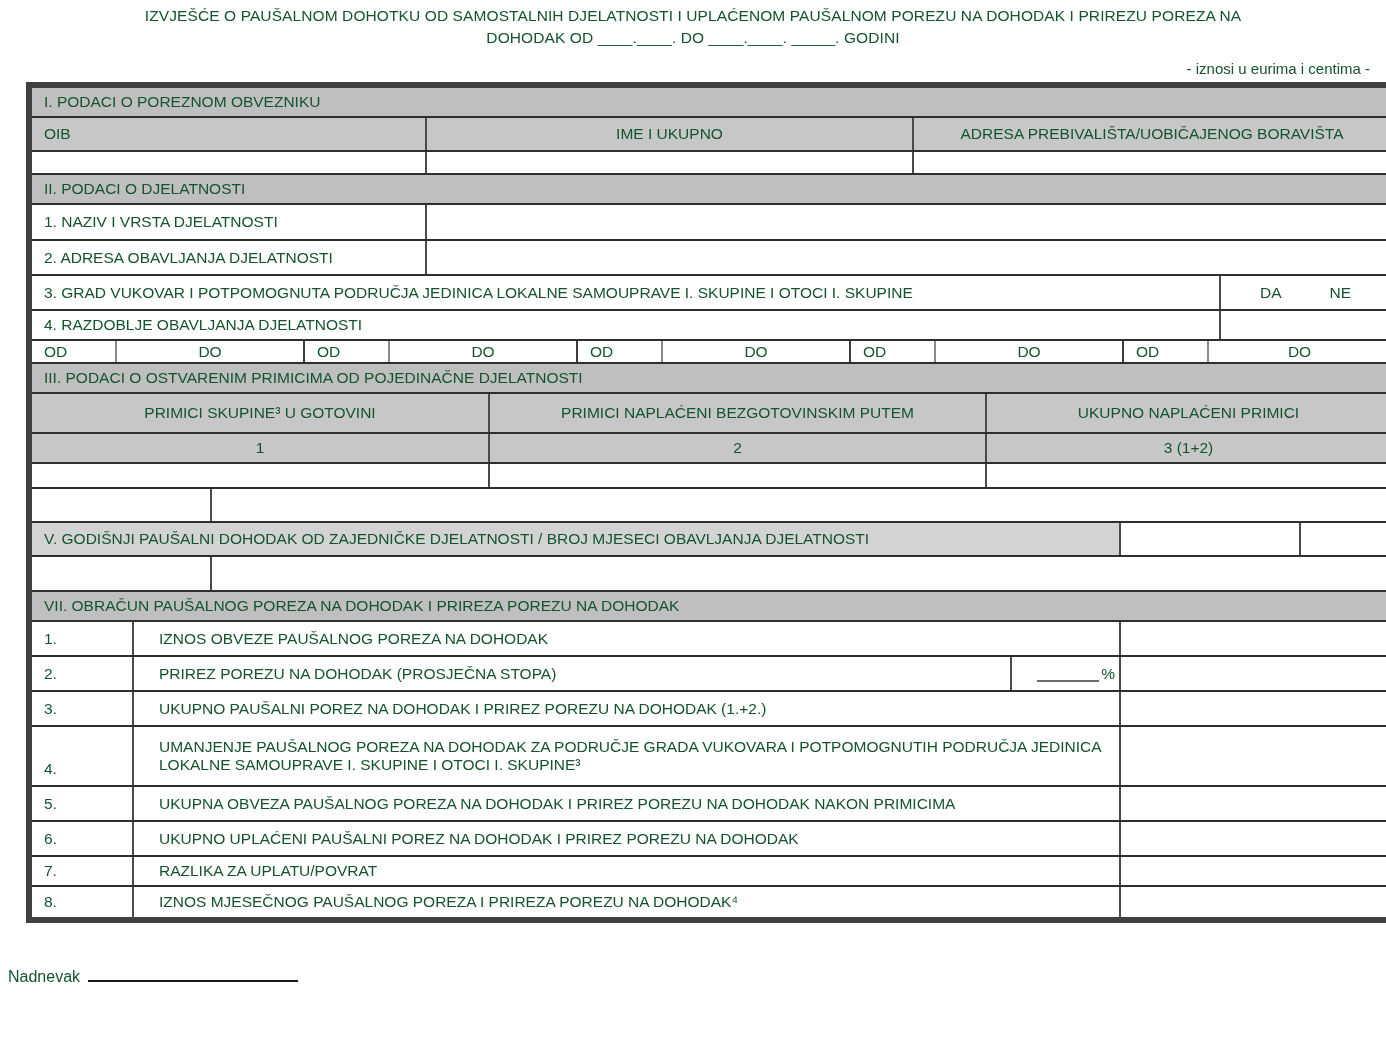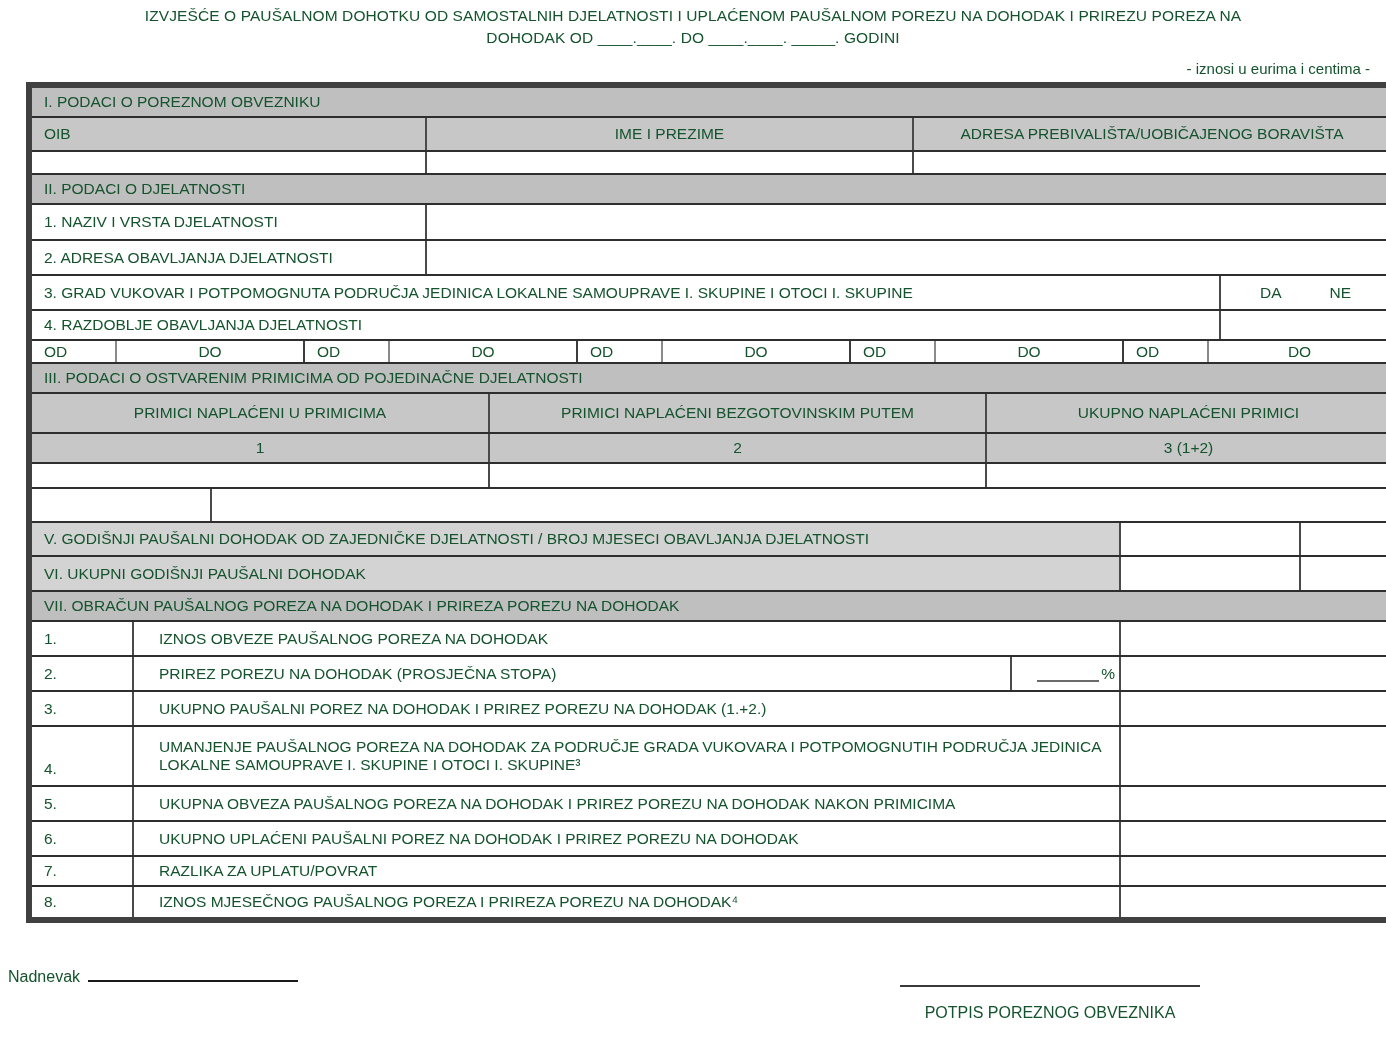--- a/index.html
+++ b/index.html
@@ -65,21 +65,21 @@
   <div class="units-note">- iznosi u eurima i centima -</div>
 
   <div class="tbl">
 
     <div class="row h30 sec">
       <div class="cell grow pad">I. PODACI O POREZNOM OBVEZNIKU</div>
     </div>
 
     <div class="row h38 colhdr">
       <div class="cell w395 pad">OIB</div>
-      <div class="cell w487 ctr">IME I PREZIME</div>
+      <div class="cell w487 ctr">IME I UKUPNO</div>
       <div class="cell grow ctr">ADRESA PREBIVALIŠTA/UOBIČAJENOG BORAVIŠTA</div>
     </div>
 
     <div class="row h33 white">
       <div class="cell w395"></div>
       <div class="cell w487"></div>
       <div class="cell grow"></div>
     </div>
 
     <div class="row h30 sec">
@@ -125,21 +125,21 @@
       <div class="g">
         <div class="cell od pad">OD</div>
         <div class="cell do">DO</div>
       </div>
     </div>
 
     <div class="row h30 sec">
       <div class="cell grow pad">III. PODACI O OSTVARENIM PRIMICIMA OD POJEDINAČNE DJELATNOSTI</div>
     </div>
     <div class="row h40 colhdr">
-      <div class="cell w458 ctr">PRIMICI NAPLAĆENI U PRIMICIMA</div>
+      <div class="cell w458 ctr">PRIMICI SKUPINE³ U GOTOVINI</div>
       <div class="cell w497 ctr">PRIMICI NAPLAĆENI BEZGOTOVINSKIM PUTEM</div>
       <div class="cell grow ctr">UKUPNO NAPLAĆENI PRIMICI</div>
     </div>
     <div class="row h30 colhdr">
       <div class="cell w458 ctr">1</div>
       <div class="cell w497 ctr">2</div>
       <div class="cell grow ctr">3 (1+2)</div>
     </div>
     <div class="row h25 white">
       <div class="cell w458"></div>
@@ -150,21 +150,20 @@
     <div class="row h38">
       <div class="cell w180 white"></div>
       <div class="cell grow white"></div>
     </div>
     <div class="row h38">
       <div class="cell w1089 pad glight">V. GODIŠNJI PAUŠALNI DOHODAK OD ZAJEDNIČKE DJELATNOSTI / BROJ MJESECI OBAVLJANJA DJELATNOSTI</div>
       <div class="cell w180 white"></div>
       <div class="cell grow white"></div>
     </div>
     <div class="row h35">
-      <div class="cell w1089 pad glight">VI. UKUPNI GODIŠNJI PAUŠALNI DOHODAK</div>
       <div class="cell w180 white"></div>
       <div class="cell grow white"></div>
     </div>
 
     <div class="row h30 sec">
       <div class="cell grow pad">VII. OBRAČUN PAUŠALNOG POREZA NA DOHODAK I PRIREZA POREZU NA DOHODAK</div>
     </div>
     <div class="row h35 white">
       <div class="cell w102 pad">1.</div>
       <div class="cell w987 pad2">IZNOS OBVEZE PAUŠALNOG POREZA NA DOHODAK</div>
@@ -208,18 +207,14 @@
       <div class="cell w102 pad">8.</div>
       <div class="cell w987 pad2">IZNOS MJESEČNOG PAUŠALNOG POREZA I PRIREZA POREZU NA DOHODAK⁴</div>
       <div class="cell grow"></div>
     </div>
 
   </div>
 
   <div class="date-row">
     <span>Nadnevak</span><span class="fblank"></span>
   </div>
-  <div class="sig">
-    <div class="sig-line"></div>
-    <div>POTPIS POREZNOG OBVEZNIKA</div>
-  </div>
 
 </div>
 
 </body></html>

